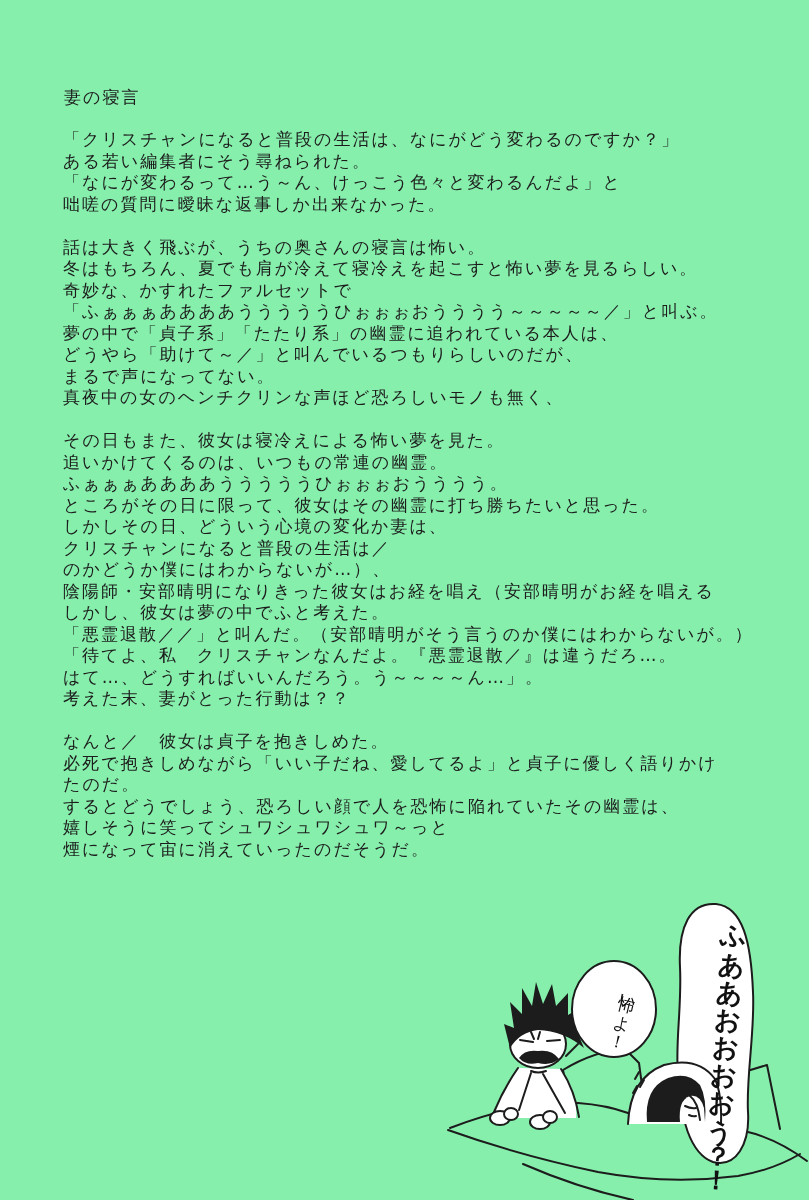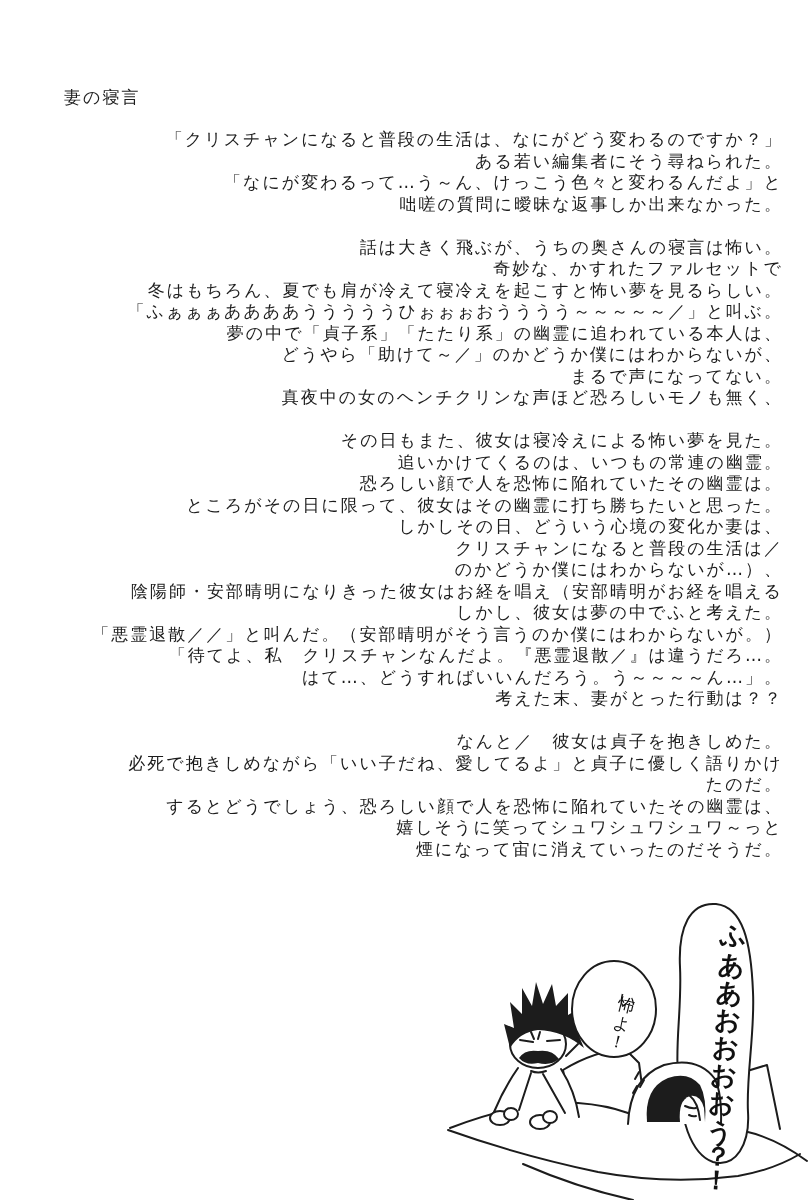--- a/index.html
+++ b/index.html
@@ -1,34 +1,34 @@
 <!DOCTYPE html>
 <html><head>
 <meta charset="utf-8">
 <style>
   html,body { margin:0; padding:0; background:#e9e9e9; }
   .page {
     position:relative;
     width:809px; height:1200px;
     margin:0 auto;
-    background:#ffffff;
+    background:#86efac;
     color:#1c1c1c;
     font-family:"DejaVu Sans", sans-serif;
     overflow:hidden;
   }
   .essay-title {
     position:absolute; left:64px; top:86px;
     font-size:17px; letter-spacing:2px; white-space:pre;
   }
   .essay-body {
     position:absolute; left:63px; top:129px; width:720px;
     font-size:17px; line-height:21.5px; letter-spacing:2px;
   }
   .para { margin:0 0 21.5px 0; }
-  .tline { white-space:pre;text-align:right; }
+  .tline { white-space:pre; }
   .illo-svg {
     position:absolute; left:428px; top:872px;
     width:381px; height:328px;
   }
   .illo-svg path, .illo-svg ellipse { vector-effect:non-scaling-stroke; }
   .scream-text {
     position:absolute; left:694px; top:907px; height:256px; width:66px;
     writing-mode:vertical-rl; text-orientation:upright;
     font-size:26px; font-weight:bold; letter-spacing:-2px; line-height:66px;
     transform:rotate(4deg); color:#111; text-align:center; white-space:pre;
@@ -49,32 +49,32 @@
 
   <div class="essay-body">
       <div class="para">
         <div class="tline">「クリスチャンになると普段の生活は、なにがどう変わるのですか？」</div>
         <div class="tline">ある若い編集者にそう尋ねられた。</div>
         <div class="tline">「なにが変わるって…う～ん、けっこう色々と変わるんだよ」と</div>
         <div class="tline">咄嗟の質問に曖昧な返事しか出来なかった。</div>
       </div>
       <div class="para">
         <div class="tline">話は大きく飛ぶが、うちの奥さんの寝言は怖い。</div>
+        <div class="tline">冬はもちろん、夏でも肩が冷えて寝冷えを起こすと怖い夢を見るらしい。</div>
         <div class="tline">奇妙な、かすれたファルセットで</div>
-        <div class="tline">冬はもちろん、夏でも肩が冷えて寝冷えを起こすと怖い夢を見るらしい。</div>
         <div class="tline">「ふぁぁぁああああうううううひぉぉぉおうううう～～～～～／」と叫ぶ。</div>
         <div class="tline">夢の中で「貞子系」「たたり系」の幽霊に追われている本人は、</div>
-        <div class="tline">どうやら「助けて～／」のかどうか僕にはわからないが、</div>
+        <div class="tline">どうやら「助けて～／」と叫んでいるつもりらしいのだが、</div>
         <div class="tline">まるで声になってない。</div>
         <div class="tline">真夜中の女のヘンチクリンな声ほど恐ろしいモノも無く、</div>
       </div>
       <div class="para">
         <div class="tline">その日もまた、彼女は寝冷えによる怖い夢を見た。</div>
         <div class="tline">追いかけてくるのは、いつもの常連の幽霊。</div>
-        <div class="tline">恐ろしい顔で人を恐怖に陥れていたその幽霊は。</div>
+        <div class="tline">ふぁぁぁああああうううううひぉぉぉおうううう。</div>
         <div class="tline">ところがその日に限って、彼女はその幽霊に打ち勝ちたいと思った。</div>
         <div class="tline">しかしその日、どういう心境の変化か妻は、</div>
         <div class="tline">クリスチャンになると普段の生活は／</div>
         <div class="tline">のかどうか僕にはわからないが…）、</div>
         <div class="tline">陰陽師・安部晴明になりきった彼女はお経を唱え（安部晴明がお経を唱える</div>
         <div class="tline">しかし、彼女は夢の中でふと考えた。</div>
         <div class="tline">「悪霊退散／／」と叫んだ。（安部晴明がそう言うのか僕にはわからないが。）</div>
         <div class="tline">「待てよ、私　クリスチャンなんだよ。『悪霊退散／』は違うだろ…。</div>
         <div class="tline">はて…、どうすればいいんだろう。う～～～～ん…」。</div>
         <div class="tline">考えた末、妻がとった行動は？？</div>

